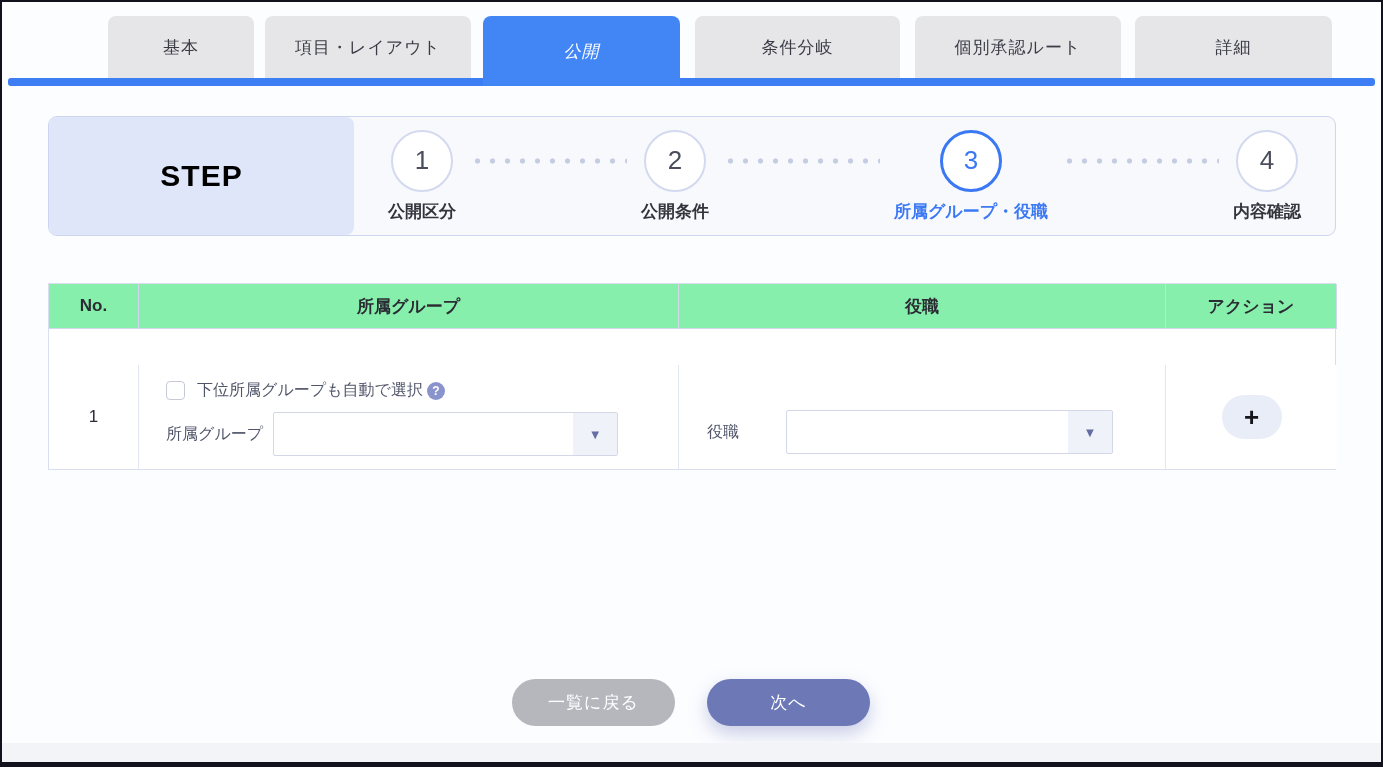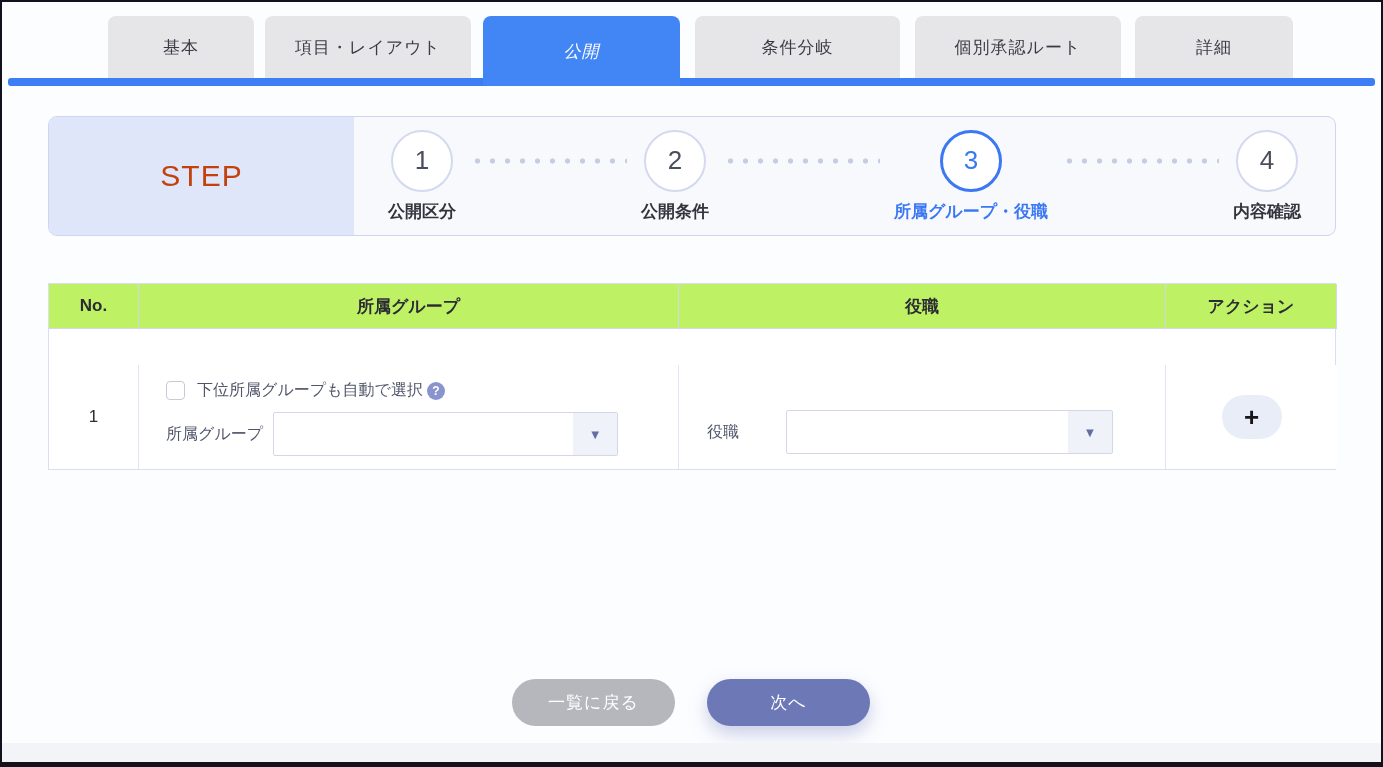--- a/index.html
+++ b/index.html
@@ -28,33 +28,33 @@
   }
   .tab-underline {
     position: absolute; left: 6px; right: 6px; top: 76px; height: 8px;
     background: #3e7ef5; border-radius: 3px; z-index: 1;
   }
   .tab-basic        { left: 106px;  width: 146px; }
   .tab-layout       { left: 263px;  width: 206px; }
   .tab-publish      { left: 481px;  width: 197px; font-style: italic; }
   .tab-branch       { left: 693px;  width: 205px; }
   .tab-route        { left: 913px;  width: 206px; }
-  .tab-detail       { left: 1133px; width: 158px; }
+  .tab-detail       { left: 1133px; width: 197px; }
 
   
   .stepper {
     position: absolute; left: 46px; top: 114px; width: 1288px; height: 120px;
     background: #f8f9fd; border: 1px solid #ccd6ee; border-radius: 9px;
     display: flex; overflow: hidden;
   }
   .stepper-title {
     width: 305px; height: 100%; background: #dfe6f9;
     display: flex; align-items: center; justify-content: center;
-    color: #c2410c; font-size: 30px; font-weight: normal; letter-spacing: 1px;
-    border-radius: 0; flex-shrink: 0;
+    color: #000000; font-size: 30px; font-weight: bold; letter-spacing: 1px;
+    border-radius: 8px; flex-shrink: 0;
   }
   .steps-row {
     flex: 1; display: flex; align-items: center; padding: 0 34px;
   }
   .step { display: flex; flex-direction: column; align-items: center; gap: 8px; }
   .step-circle {
     width: 62px; height: 62px; border-radius: 50%;
     background: #ffffff; border: 2px solid #d3d9ee;
     display: flex; align-items: center; justify-content: center;
     font-size: 26px; color: #4a4e5c;
@@ -68,21 +68,21 @@
     background-size: 15px 62px; background-repeat: repeat-x;
   }
 
   
   .grid-table {
     position: absolute; left: 46px; top: 281px; width: 1288px;
     display: grid; grid-template-columns: 90px 540px 487px 171px;
     border: 1px solid #d9def0; background: #ffffff;
   }
   .th {
-    background: #bef264; height: 45px;
+    background: #86efac; height: 45px;
     display: flex; align-items: center; justify-content: center;
     font-size: 17px; font-weight: bold; color: #2b2b33;
     border-right: 1px solid #d2d7ec; border-bottom: 1px solid #d2d7ec;
   }
   .th:last-child { border-right: none; }
   .td {
     background: #ffffff; height: 104px;
     border-right: 1px solid #e2e6f2;
     margin-top: 36px;
   }

